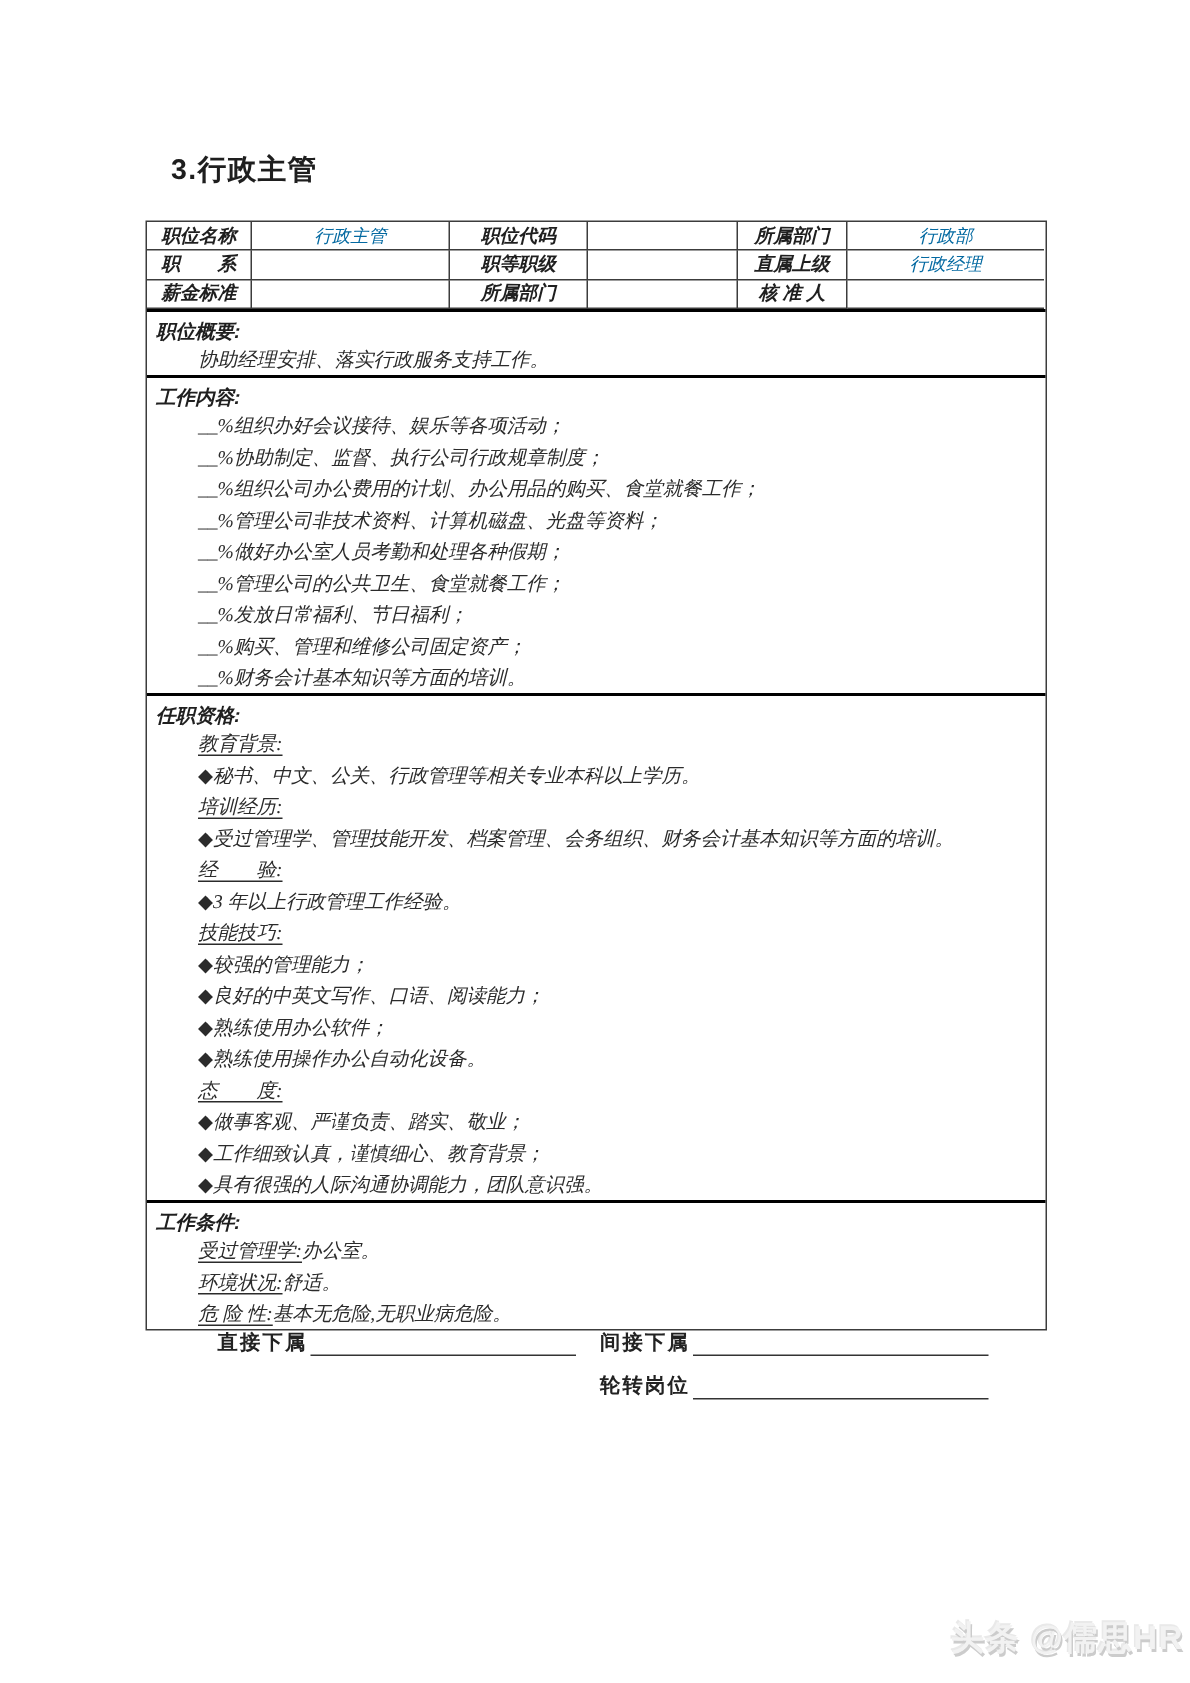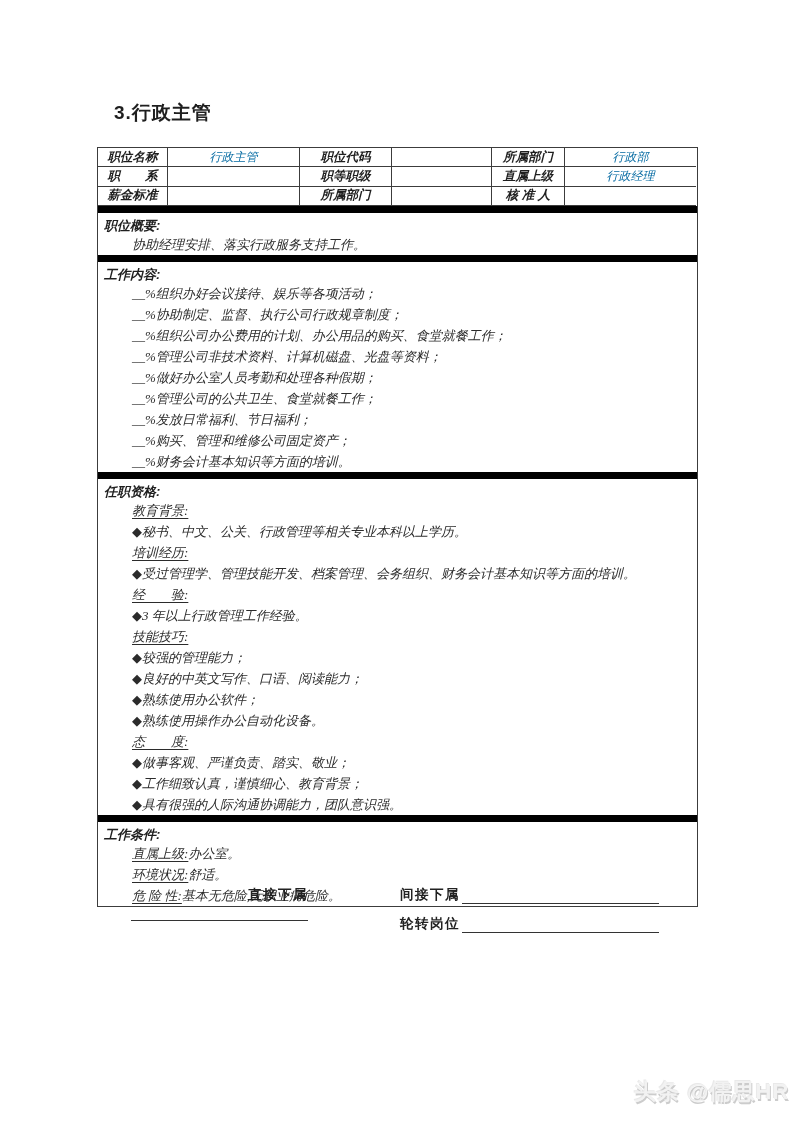--- a/index.html
+++ b/index.html
@@ -26,21 +26,21 @@
     border-right:1px solid #3c3c3c;border-bottom:1px solid #3c3c3c;
     display:flex;align-items:center;justify-content:center;
     overflow:hidden;white-space:pre;
   }
   .hcell.last-col{border-right:none;}
   .hcell.label{
     font-family:"Liberation Sans","DejaVu Sans",sans-serif;
     font-weight:bold;font-size:12.5px;color:#1f1f1f;
   }
   .hcell.value{font-size:12px;color:#0369a1;}
-  .section{border-top:7px solid #000000;overflow:hidden;}
+  .section{border-top:2px solid #000000;overflow:hidden;}
   .section:first-of-type{border-top:none;}
   .section-title{
     font-family:"Liberation Sans","DejaVu Sans",sans-serif;
     font-weight:bold;font-size:13px;color:#1f1f1f;
     padding:4px 0 0 6px;height:17px;line-height:17px;
   }
   .sec-line{
     margin-left:34px;margin-right:8px;
     font-size:13px;line-height:21px;height:21px;
     white-space:pre;overflow:visible;color:#2b2b2b;
@@ -49,21 +49,21 @@
   .sec-duties{height:210px;}
   .sec-qualifications{height:336px;}
   .sec-conditions{height:84px;}
   .uline{
     text-decoration:underline;text-underline-offset:2.5px;
     white-space:pre;
   }
   .footer-area{position:absolute;left:97px;top:886px;width:599px;}
   .footer-row{position:relative;height:29px;}
   .footer-field{position:absolute;top:0;display:flex;align-items:flex-end;}
-  .footer-field.col1{left:32px;flex-direction:column;}
+  .footer-field.col1{left:48px;}
   .footer-field.col2{left:303px;}
   .footer-label{
     font-family:"Liberation Sans","DejaVu Sans",sans-serif;
     font-weight:bold;font-size:13.5px;color:#222;letter-spacing:1.5px;
     line-height:18px;
   }
   .footer-line{
     display:inline-block;height:16px;
     border-bottom:1.5px solid #333;margin-left:2px;
   }
@@ -143,21 +143,21 @@
         <div class="sec-line"><span class="uline">态　　度:</span></div>
         <div class="sec-line">◆做事客观、严谨负责、踏实、敬业；</div>
         <div class="sec-line">◆工作细致认真，谨慎细心、教育背景；</div>
         <div class="sec-line">◆具有很强的人际沟通协调能力，团队意识强。</div>
       </div>
   </div>
 
   <div class="section sec-conditions">
     <div class="section-title">工作条件:</div>
     <div id="conditions-list">
-        <div class="sec-line"><span class="uline">直属上级:</span><span>办公室。</span></div>
+        <div class="sec-line"><span class="uline">受过管理学:</span><span>办公室。</span></div>
         <div class="sec-line"><span class="uline">环境状况:</span><span>舒适。</span></div>
         <div class="sec-line"><span class="uline">危 险 性:</span><span>基本无危险,无职业病危险。</span></div>
       </div>
   </div>
 
 </div>
 
 <div class="footer-area" id="footer-area">
     <div class="footer-row">
       <div class="footer-field col1">

